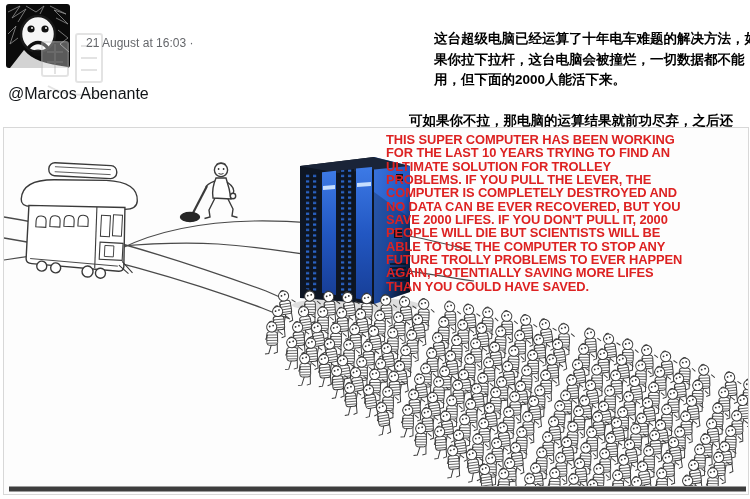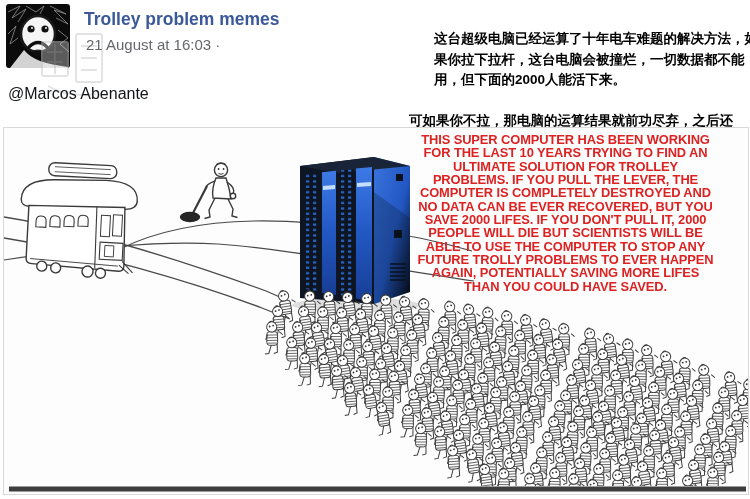--- a/index.html
+++ b/index.html
@@ -3,33 +3,33 @@
 <meta charset="utf-8">
 <style>
   html,body{margin:0;padding:0;}
   body{background:#fff;font-family:"Liberation Sans","DejaVu Sans",sans-serif;}
   .page{position:relative;width:750px;height:499px;background:#fff;overflow:hidden;}
 
   
   .avatar{position:absolute;left:6px;top:4px;width:64px;height:64px;cursor:pointer;}
   .watermark{position:absolute;left:38px;top:24px;width:104px;height:84px;opacity:.5;pointer-events:none;}
   .page-name{position:absolute;left:84px;top:9px;font-size:17.5px;font-weight:700;color:#3b5998;cursor:pointer;}
-  .timestamp{position:absolute;left:86px;top:36px;font-size:15px;color:#65676b;cursor:pointer;}
+  .timestamp{position:absolute;left:86px;top:36px;font-size:12px;color:#65676b;cursor:pointer;}
   .mention{position:absolute;left:8px;top:85px;font-size:16px;color:#111417;}
 
   
   .cn{position:absolute;left:409px;width:337px;font-weight:700;font-size:13.5px;line-height:20.5px;color:#000;}
   .cn.p1{top:29px;margin-left:25px;}
   .cn.p2{top:91px;margin-top:20px;}
 
   
   .meme-frame{position:absolute;left:3px;top:127px;width:744px;height:366px;
     border:1px solid #d8d8d8;background:#fdfdfd;overflow:hidden;box-sizing:content-box;cursor:pointer;}
   .meme-frame svg.art{position:absolute;left:0;top:0;}
-  .overlay-text{position:absolute;left:382px;top:5px;width:359px;text-align:center;
+  .overlay-text{position:absolute;left:382px;top:5px;width:359px;text-align:left;
     color:#dd2222;font-weight:700;font-size:12.9px;line-height:13.35px;
     white-space:pre-line;letter-spacing:-0.1px;}
 </style>
 </head>
 <body>
 
 <div class="page">
 
   <svg class="avatar" viewBox="0 0 64 64">
     <rect x="0" y="0" width="64" height="64" rx="3" fill="#0b0b0b"></rect>
@@ -55,21 +55,20 @@
   <svg class="watermark" viewBox="0 0 104 84">
     <g stroke="#c9c9c9" stroke-width="2" fill="rgba(255,255,255,0.65)">
       <rect x="4" y="18" width="26" height="34" rx="2"></rect>
       <path d="M9,28 h16 M9,38 h16 M17,20 v30" fill="none"></path>
       <rect x="38" y="10" width="26" height="48" rx="2"></rect>
       <path d="M43,22 h16 M43,34 h16 M43,46 h16" fill="none"></path>
       <path d="M10,62 q20,12 48,8" fill="none"></path>
     </g>
   </svg>
 
-  <div class="page-name">Trolley problem memes</div>
   <div class="timestamp">21 August at 16:03 ·</div>
   <div class="mention">@Marcos Abenante</div>
 
   <div class="cn p1">这台超级电脑已经运算了十年电车难题的解决方法，如果你拉下拉杆，这台电脑会被撞烂，一切数据都不能用，但下面的2000人能活下来。</div>
   <div class="cn p2">可如果你不拉，那电脑的运算结果就前功尽弃，之后还会有无数电车难题发生，而你那时什么也做不了</div>
 
   <div class="meme-frame">
     <svg class="art" width="744" height="366" viewBox="0 0 744 366">
       <defs>
         <clipPath id="clipArt">

